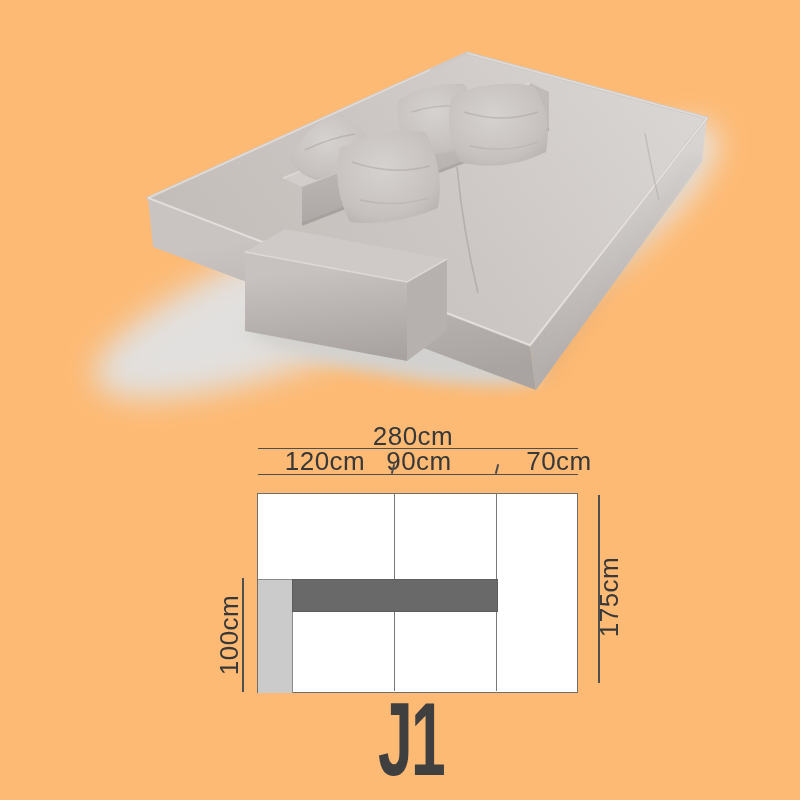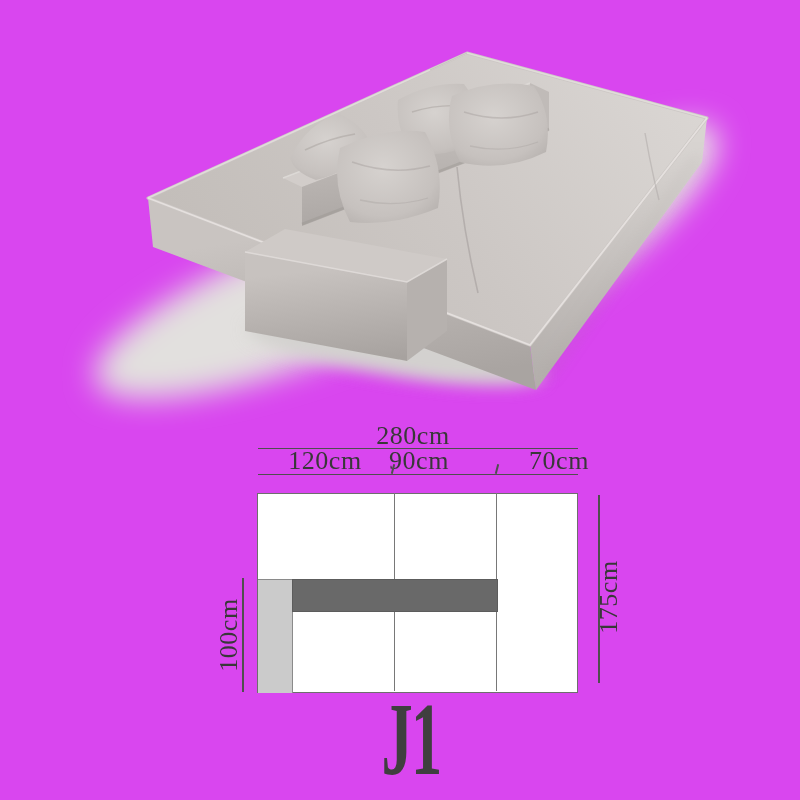--- a/index.html
+++ b/index.html
@@ -1,17 +1,17 @@
 <!DOCTYPE html>
 <html><head>
 <meta charset="utf-8">
 <style>
   html,body{margin:0;padding:0;background:#ffffff;}
-  .canvas{position:relative;width:800px;height:800px;background:#d946ef;overflow:hidden;
-          font-family:Liberation Serif, serif;}
+  .canvas{position:relative;width:800px;height:800px;background:#fdba74;overflow:hidden;
+          font-family:Liberation Sans, sans-serif;}
   .sofa-svg{position:absolute;left:0;top:0;}
   
   .dline{position:absolute;background:#4f4f4f;}
   .dim{position:absolute;font-size:26px;line-height:26px;color:#383838;letter-spacing:.5px;
        text-align:center;white-space:nowrap;}
   .vdim{position:absolute;width:100px;height:28px;line-height:28px;font-size:26px;color:#383838;
         letter-spacing:.5px;text-align:center;transform:rotate(-90deg);white-space:nowrap;}
   .rect-outline{position:absolute;left:257px;top:493px;width:319px;height:198px;
                 border:1.4px solid #6e6e6e;background:#ffffff;}
   .divider{position:absolute;top:493px;width:1.3px;height:198px;background:#787878;}

